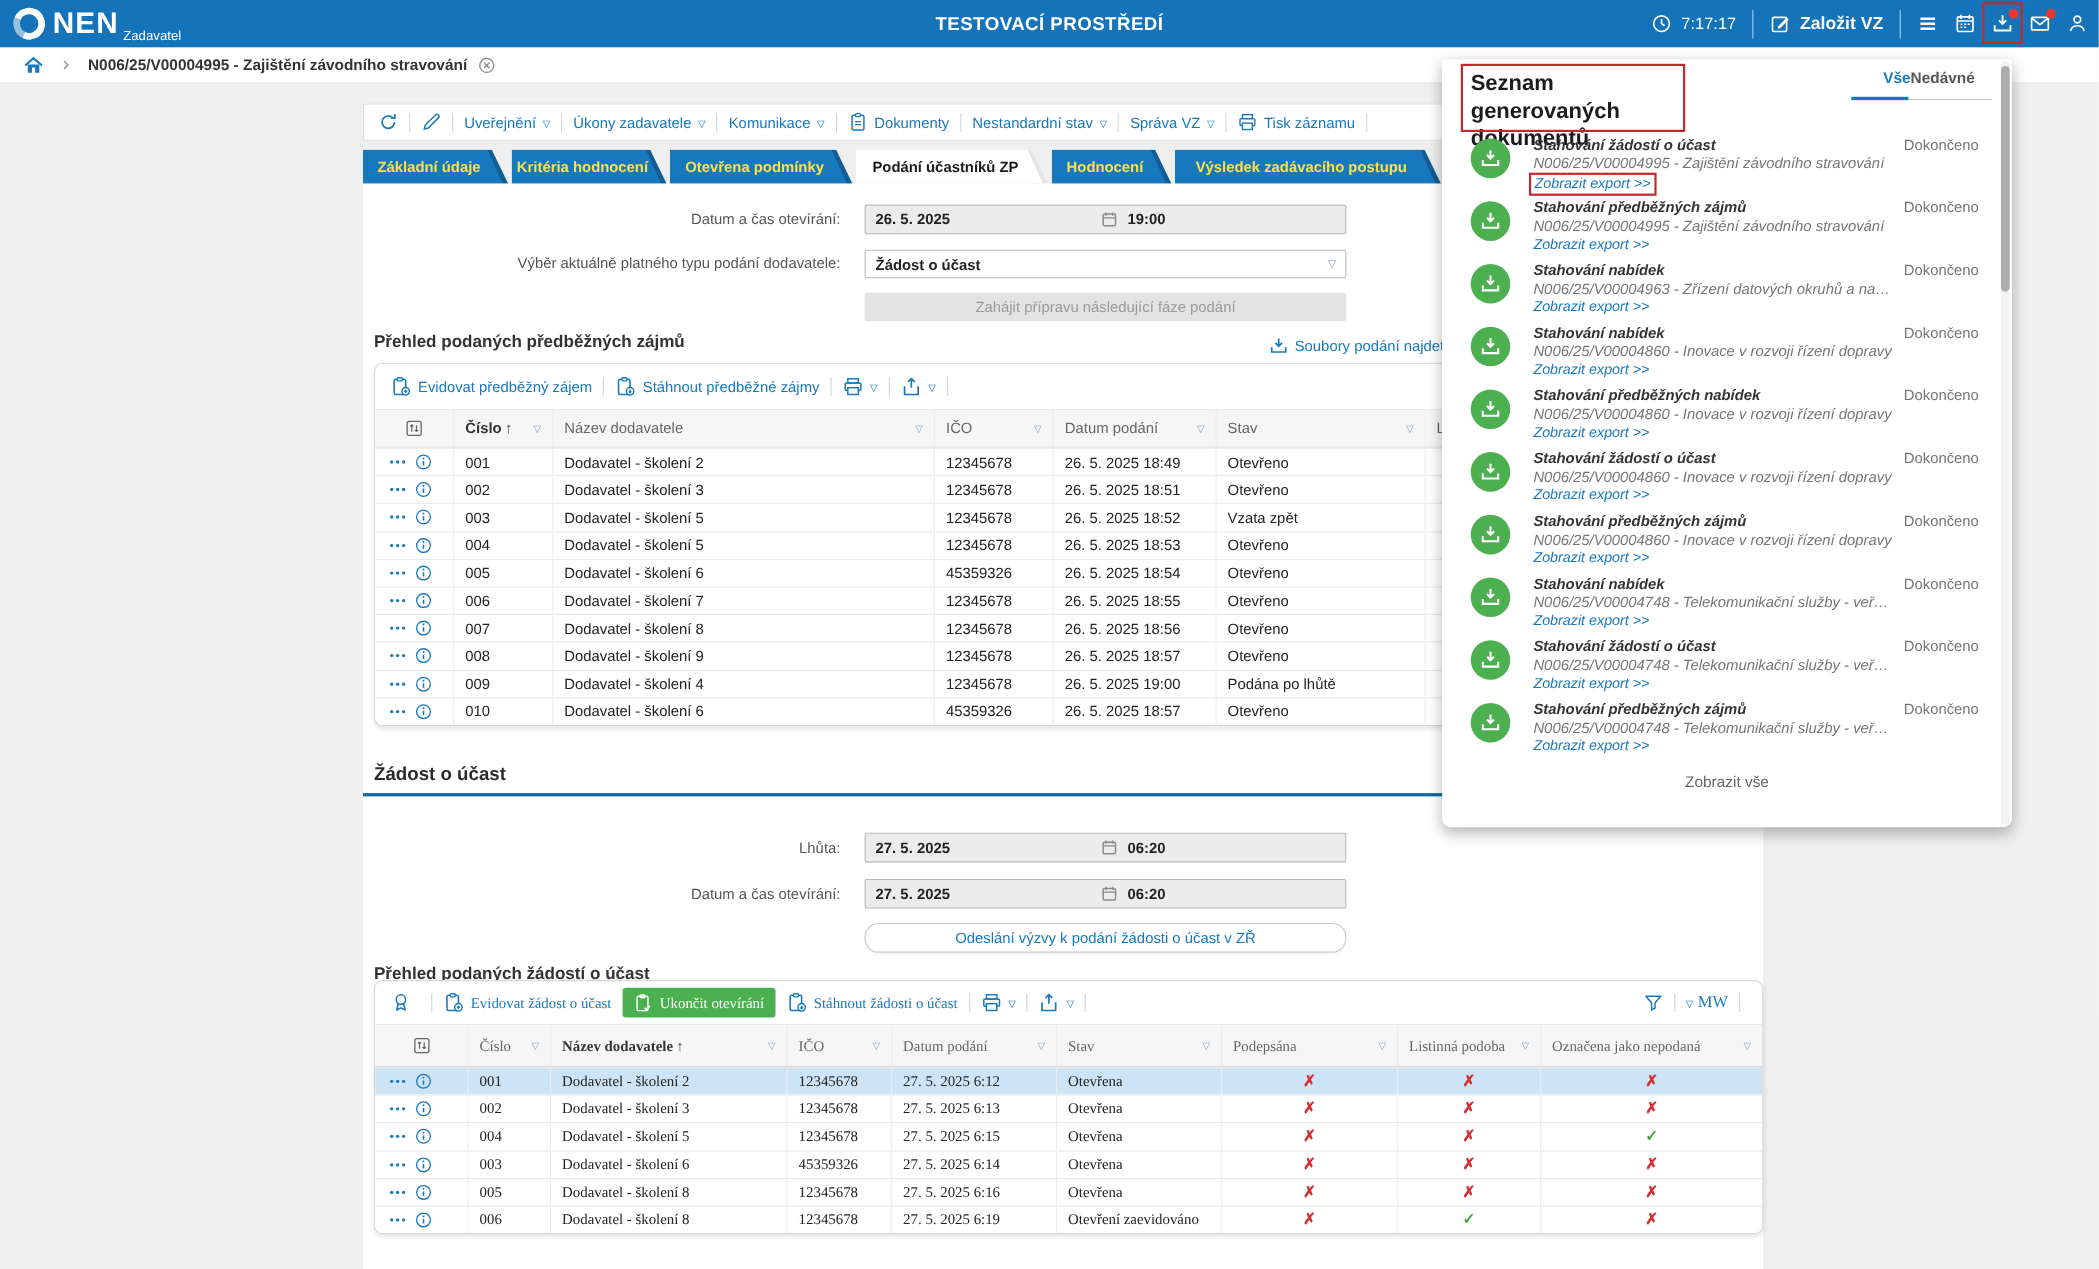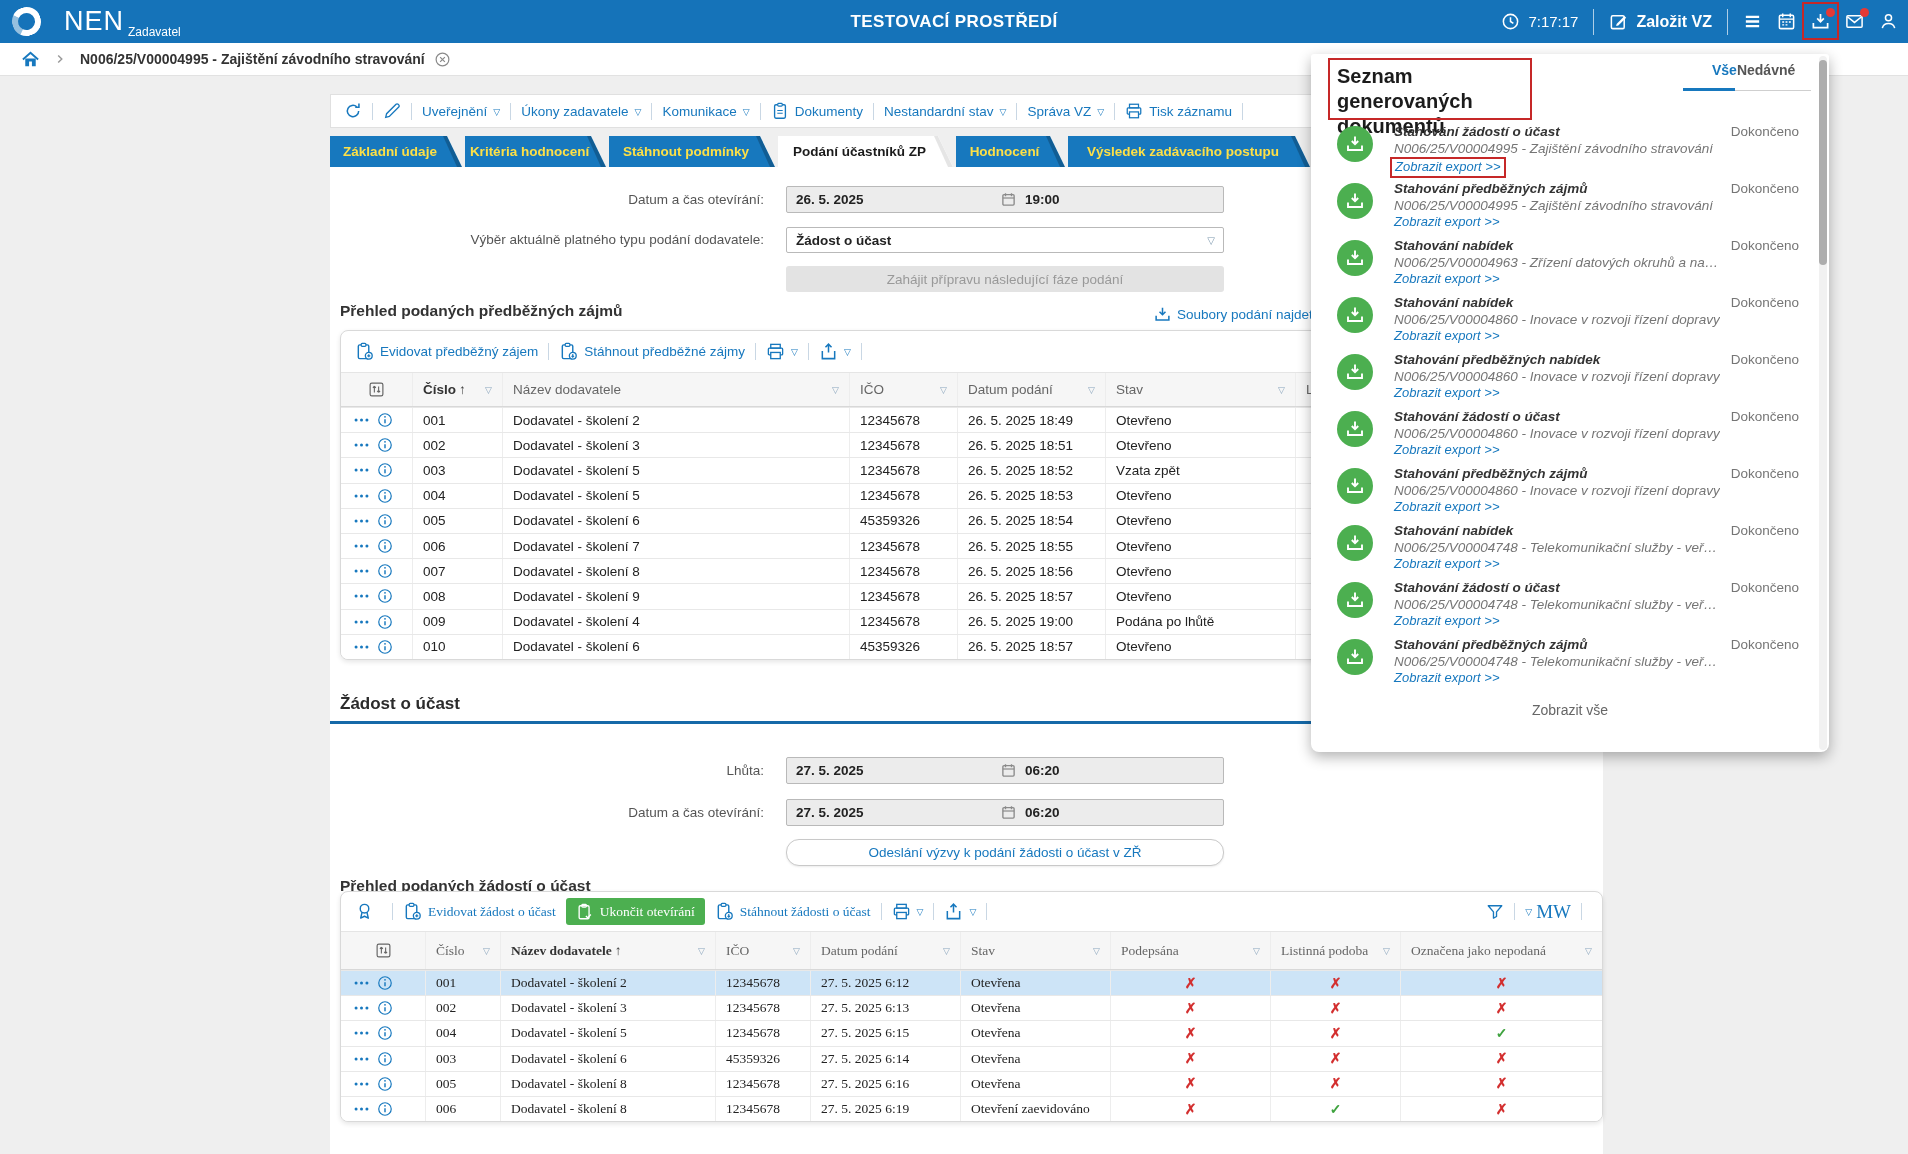--- a/index.html
+++ b/index.html
@@ -10,21 +10,21 @@
   *{box-sizing:border-box;margin:0;padding:0;}
   html,body{width:1908px;height:1154px;overflow:hidden;}
   body{font-family:"Liberation Sans","DejaVu Sans",sans-serif;background:#efefef;position:relative;font-size:13.5px;color:#222;}
   .ic{display:inline-flex;align-items:center;justify-content:center;flex:0 0 auto;}
   .ic svg{width:100%;height:100%;display:block;}
 
   
   .topbar{position:absolute;left:0;top:0;width:1908px;height:43px;background:var(--topbar);color:#fff;z-index:60;}
   .brand{position:absolute;left:12px;top:0;height:43px;display:flex;align-items:center;}
   .ring{width:29px;height:29px;border:6px solid #fff;border-radius:50%;transform:rotate(-20deg);border-left-color:rgba(255,255,255,.55);}
-  .brand-name{font-size:27px;font-weight:400;letter-spacing:1px;margin-left:23px;}
+  .brand-name{font-size:27px;font-weight:700;letter-spacing:1px;margin-left:7px;}
   .brand-sub{font-size:12px;margin-left:4px;align-self:flex-end;margin-bottom:4px;}
   .env{position:absolute;left:50%;top:0;transform:translateX(-50%);line-height:43px;font-weight:700;font-size:17px;letter-spacing:.4px;}
   .top-right{position:absolute;right:10px;top:0;height:43px;display:flex;align-items:center;gap:15px;}
   .top-right .ic{width:19px;height:19px;color:#fff;}
   .tb-time{font-size:15px;margin-left:-7px;}
   .tb-create{font-size:16px;font-weight:700;margin-left:-7px;}
   .vdiv{width:1px;height:26px;background:rgba(255,255,255,.65);}
   .iwrap{position:relative;display:inline-flex;}
   .reddot{position:absolute;top:-4px;right:-5px;width:9px;height:9px;border-radius:50%;background:#E53935;}
   .annbox-dl{position:absolute;left:-9px;top:-10px;width:37px;height:38px;border:2px solid var(--ann);}
@@ -69,21 +69,21 @@
   
   .tablebox{position:absolute;left:10px;width:1263px;background:#fff;border:1px solid var(--bordc);border-radius:8px;box-shadow:0 2px 5px rgba(0,0,0,.10);overflow:hidden;}
   .tb-toolbar{display:flex;align-items:center;padding:0 4px 0 14px;color:var(--blue);border-bottom:1px solid #e5e5e5;}
   .t1 .tb-toolbar{height:42px;} .t2 .tb-toolbar{height:40px;}
   .tb-link{display:inline-flex;align-items:center;gap:6px;cursor:pointer;white-space:nowrap;}
   .tb-link .ic{width:19px;height:19px;}
   .btn-green{display:inline-flex;align-items:center;gap:6px;background:var(--green);color:#fff;border-radius:3px;height:27px;padding:0 10px;margin:0 10px;font-weight:400;cursor:pointer;white-space:nowrap;text-align:right;}
   .btn-green .ic{width:18px;height:18px;color:#fff;}
   .tb-right{margin-left:auto;display:flex;align-items:center;padding-right:6px;}
   .tb-right .ic{width:18px;height:18px;}
-  .mw{font-size:19px;margin-left:4px;}
+  .mw{font-size:15px;margin-left:4px;}
   .trow{display:grid;align-items:stretch;}
   .t1 .trow{grid-template-columns:72px 90px 347px 108px 148px 190px 1fr;}
   .t2 .trow{grid-template-columns:85px 75px 215px 95px 150px 150px 160px 130px 1fr;}
   .tc{display:flex;align-items:center;padding:0 10px;border-right:1px solid #ededed;min-width:0;overflow:hidden;white-space:nowrap;}
   .tc:last-child{border-right:none;}
   .thead{background:#f6f6f6;border-bottom:1px solid #d8d8d8;color:#666;}
   .t1 .thead{height:34px;} .t2 .thead{height:38px;}
   .thead .tc .caret{margin-left:auto;color:#8aa5bd;}
   .thead .sorted{color:#333;font-weight:700;}
   .sort::after{content:"↑";font-weight:700;color:#444;margin-left:3px;}
@@ -277,21 +277,21 @@
     <span class="sep"></span>
   </div>
 <div class="tabs" id="tabs">
     <div class="tab" style="width: 132px;">
       <span>Základní údaje</span>
     </div>
     <div class="tab" style="width: 141px;">
       <span>Kritéria hodnocení</span>
     </div>
     <div class="tab" style="width: 166px;">
-      <span>Stáhnout podmínky</span>
+      <span>Otevřena podmínky</span>
     </div>
     <div class="tab active" style="width: 175px;">
       <span>Podání účastníků ZP</span>
     </div>
     <div class="tab" style="width: 109px;">
       <span>Hodnocení</span>
     </div>
     <div class="tab" style="width: 242px;">
       <span>Výsledek zadávacího postupu</span>
     </div>

